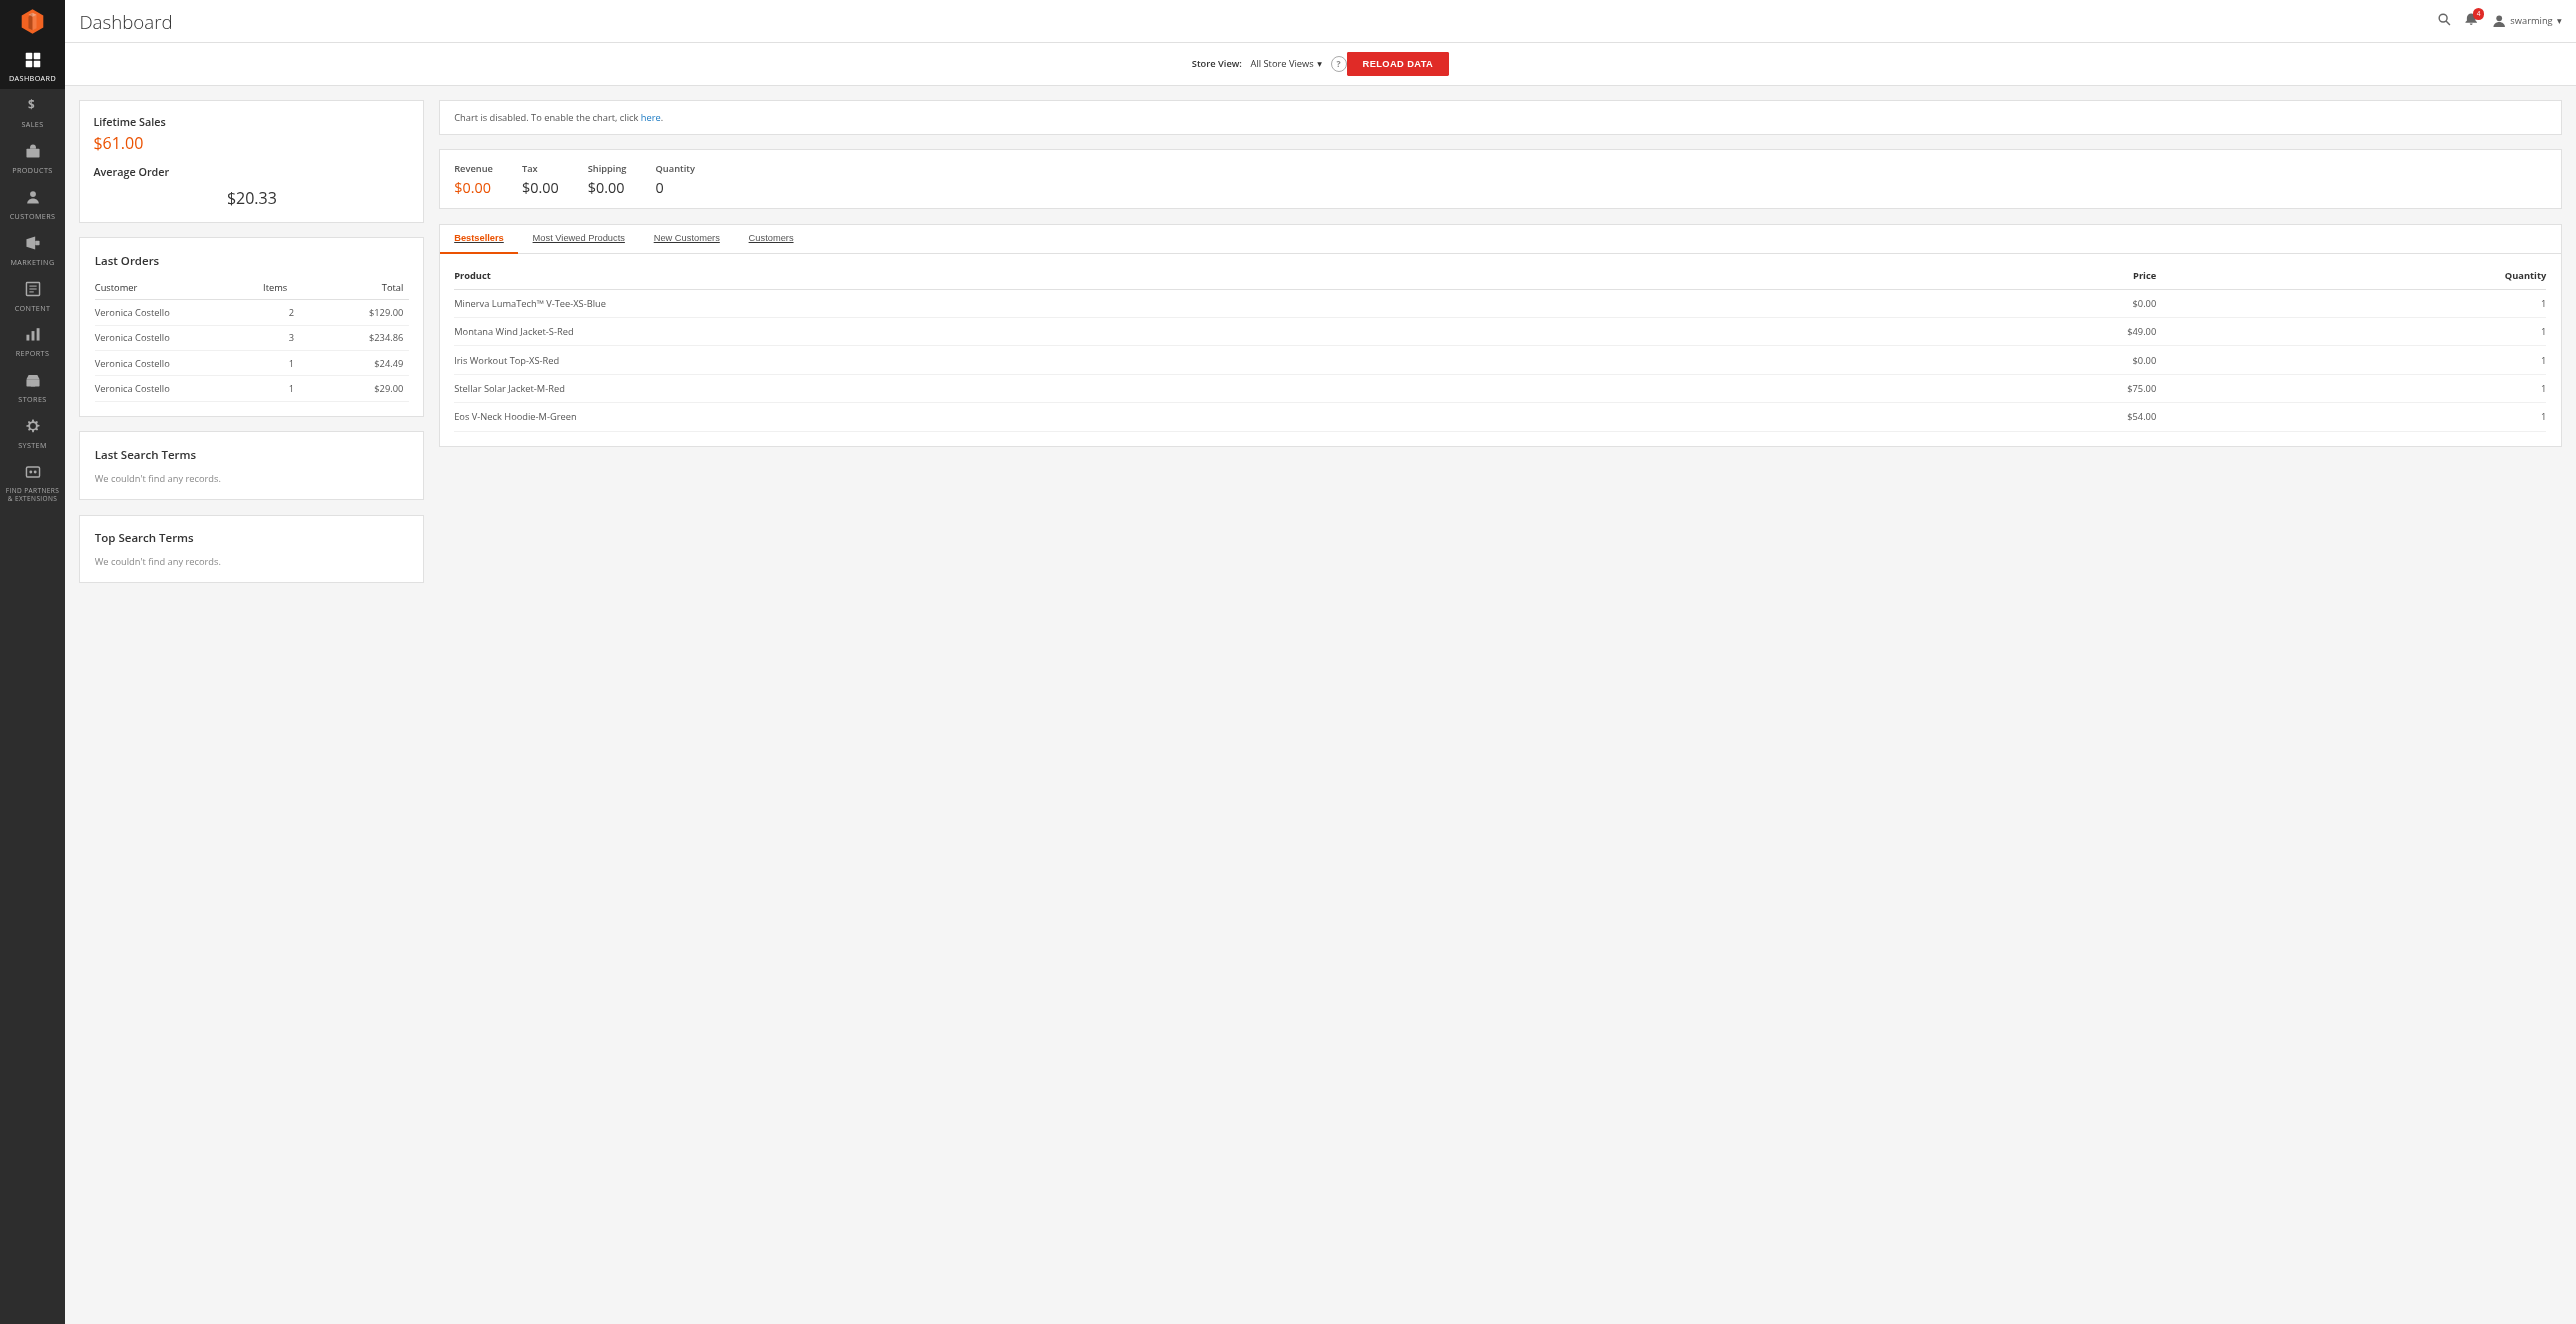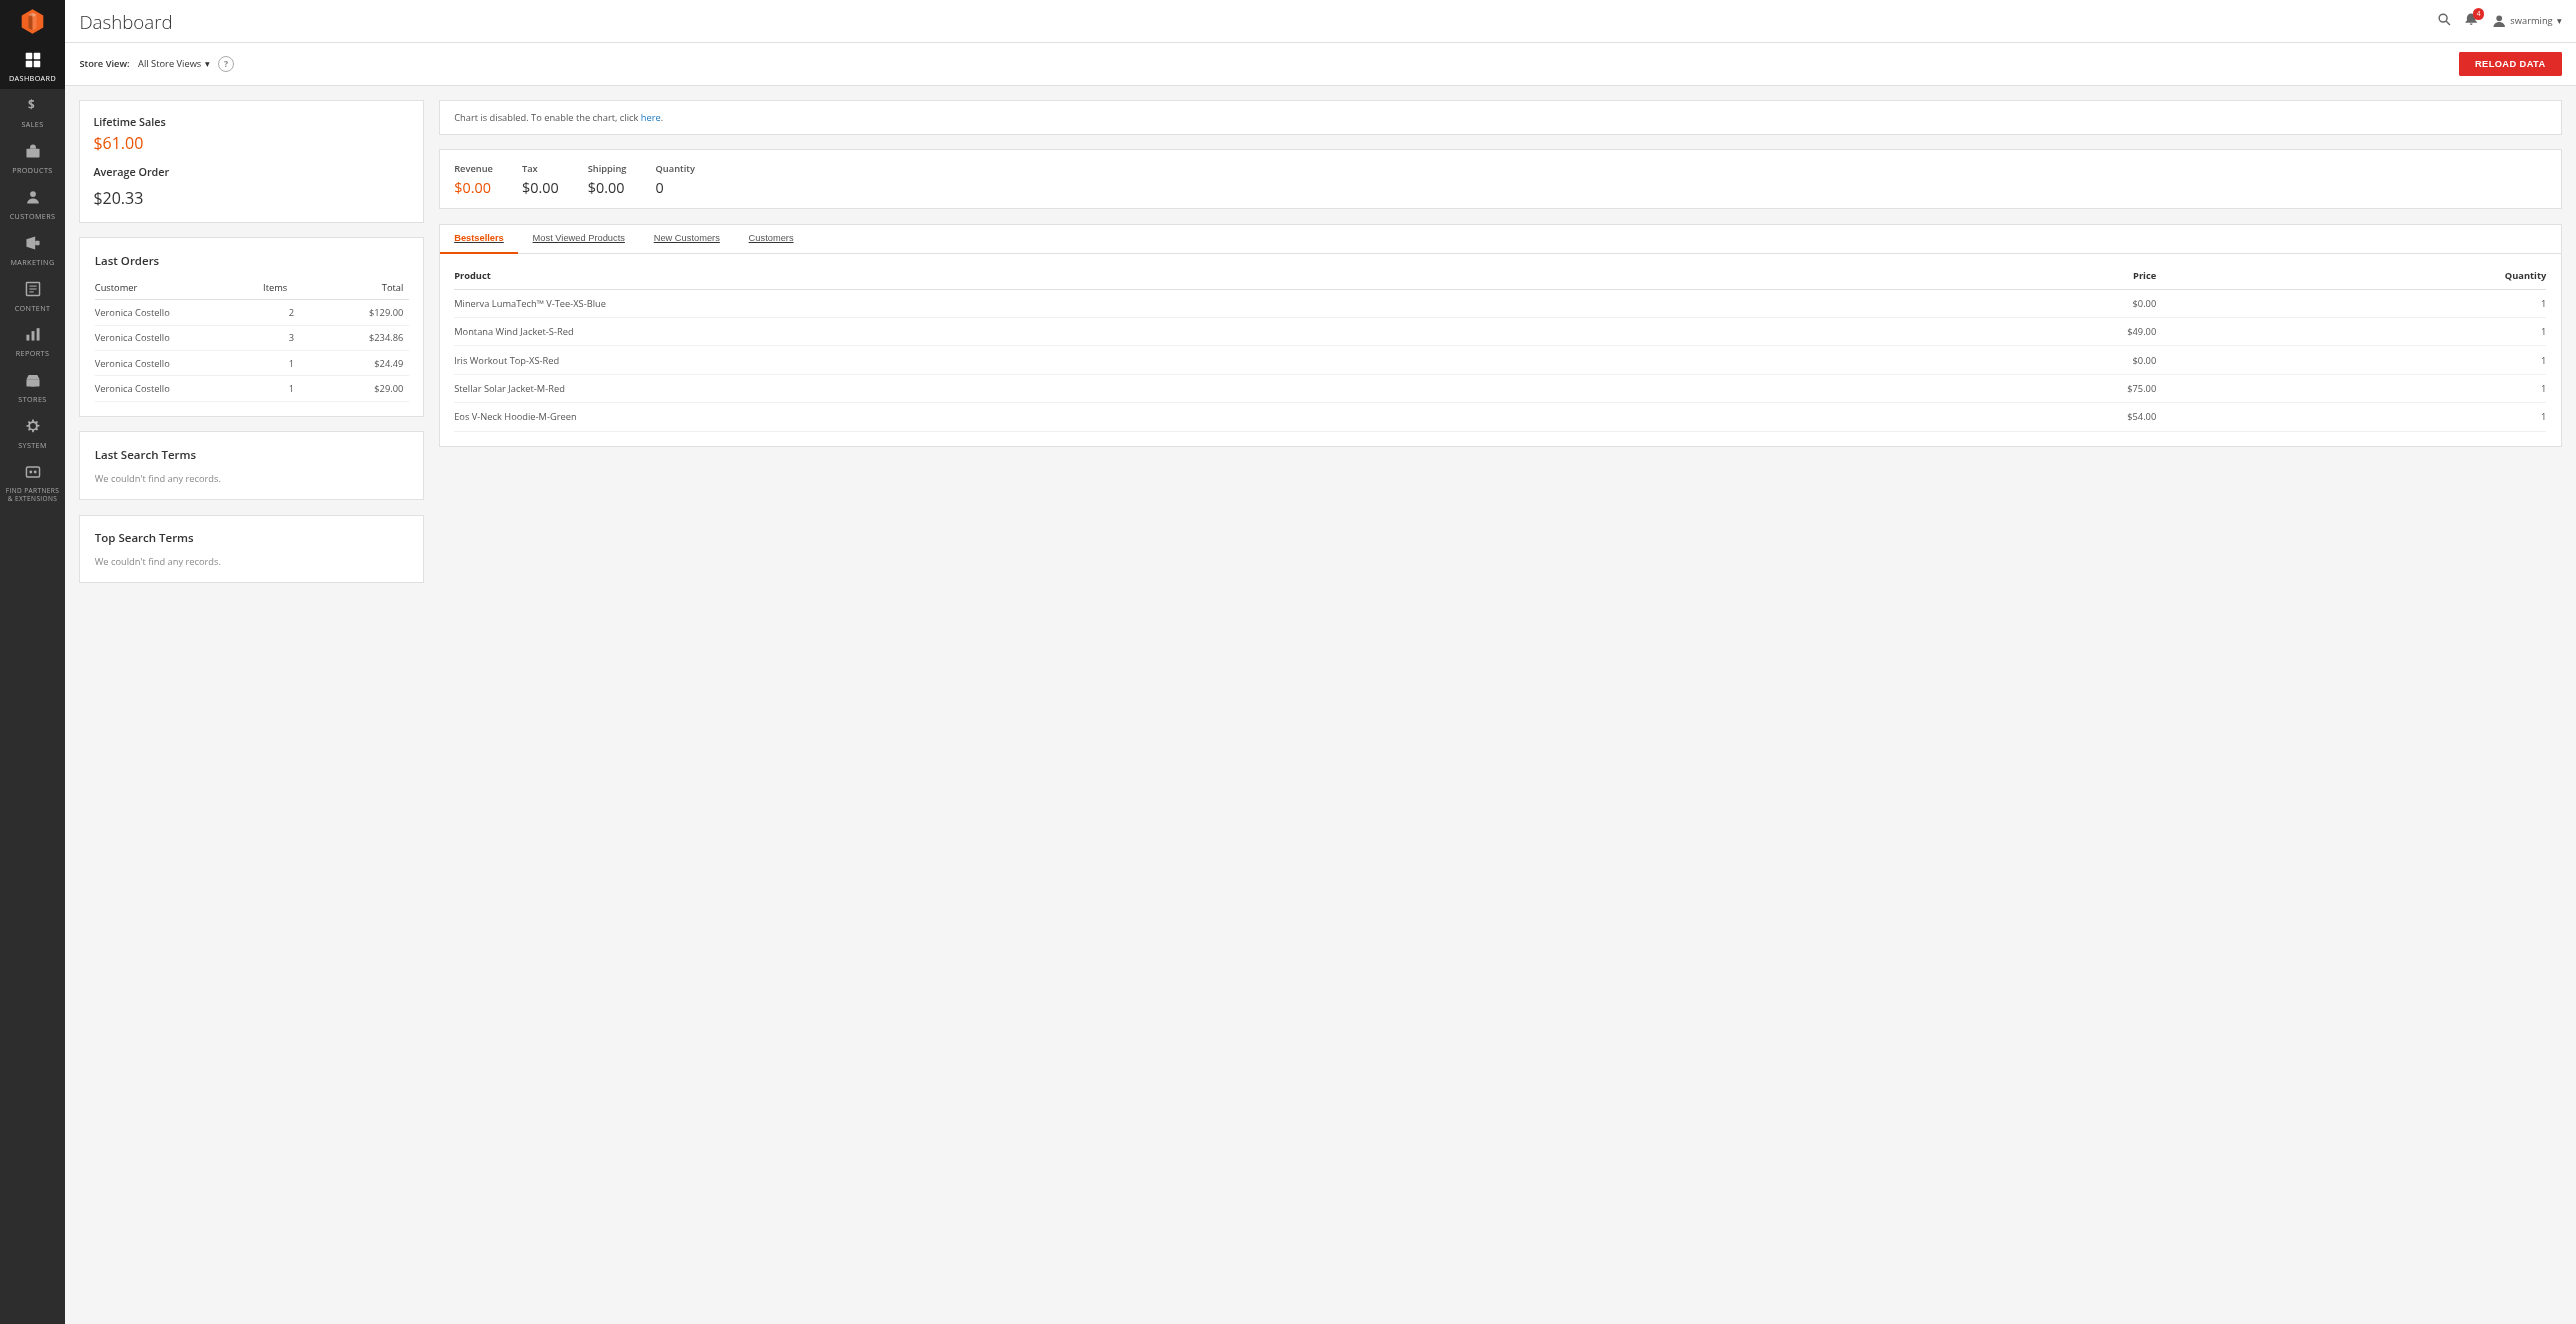--- a/index.html
+++ b/index.html
@@ -107,21 +107,21 @@
       font-size: 9.3px;
     }
 
     
     .store-view-bar {
       background: #fff;
       border-bottom: 0.7px solid #e0e0e0;
       padding: 8.6px 14.4px;
       display: flex;
       align-items: center;
-      justify-content: space-between;
+      justify-content: center;
       flex-shrink: 0;
     }
     .store-view-left {
       display: flex;
       align-items: center;
       gap: 8.6px;
     }
     .store-view-label {
       font-weight: 600;
       font-size: 9.3px;
@@ -193,21 +193,21 @@
       font-size: 16px;
       color: #eb5202;
       font-weight: 400;
       margin-bottom: 10px;
     }
     .stat-value-dark {
       font-size: 16px;
       color: #333;
       font-weight: 400;
     }
-    .stat-divider { margin-top: 8px; }
+    .stat-divider { margin-top: 8px; text-align: center; }
 
     
     .section-box {
       background: #fff;
       border: 0.7px solid #e0e0e0;
       padding: 14.4px;
       margin-bottom: 14.4px;
     }
     .section-title {
       font-size: 11.5px;

